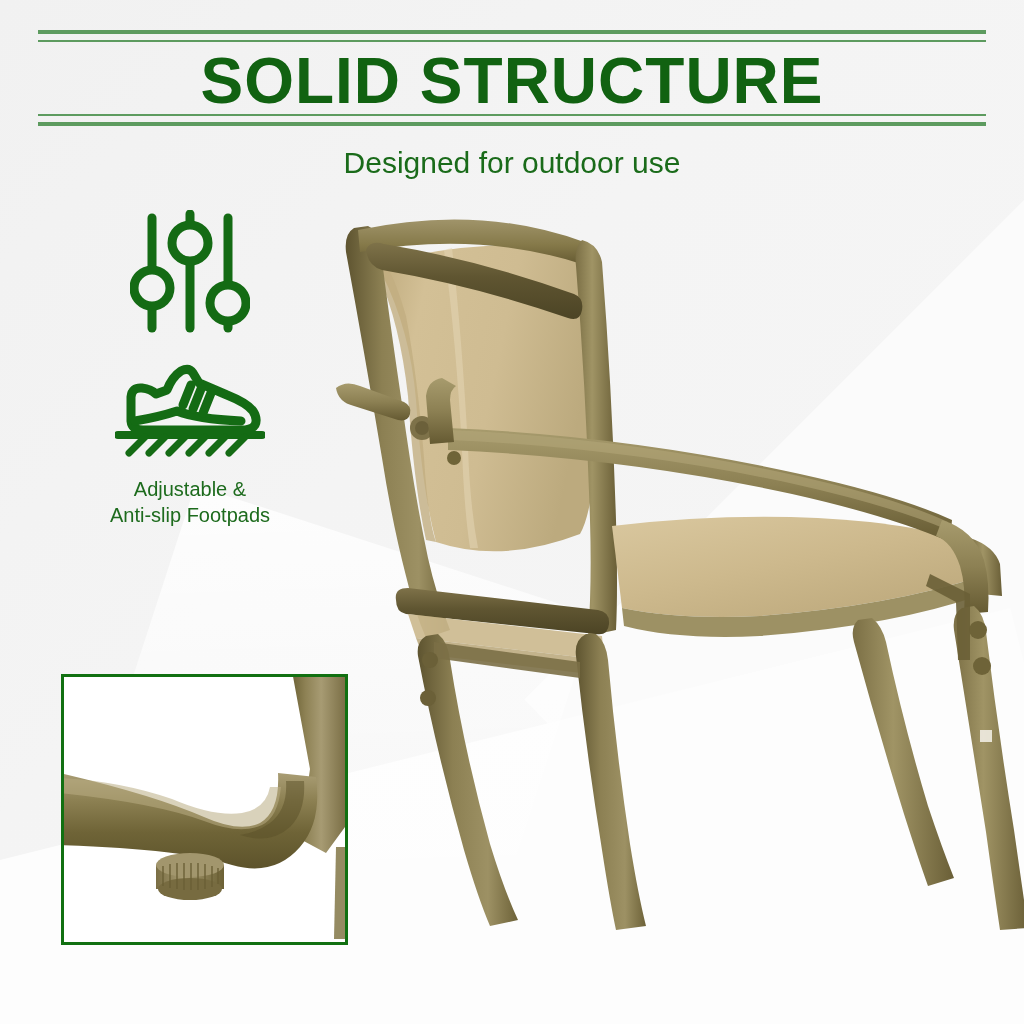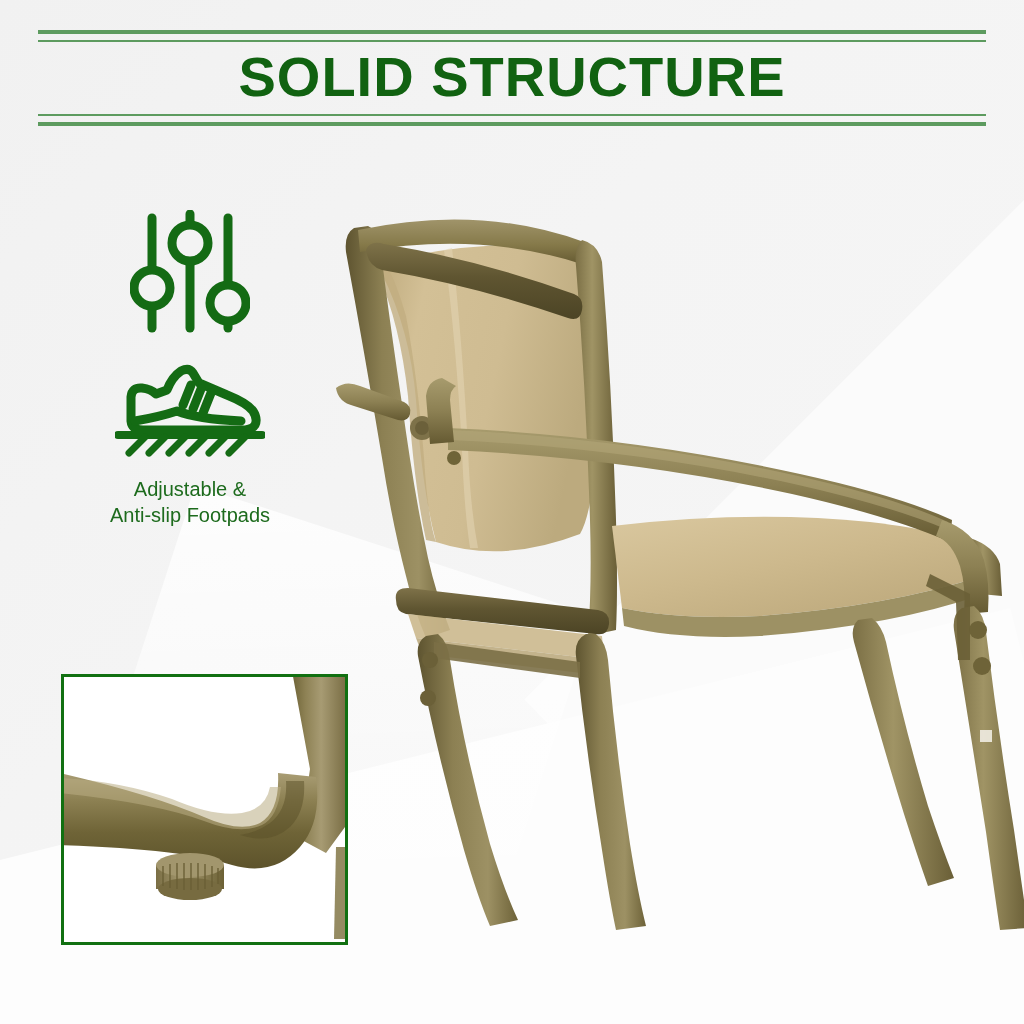--- a/index.html
+++ b/index.html
@@ -72,21 +72,21 @@
   .rule.thin { height: 2px; }
   .rule-gap { height: 6px; }
 
   .title {
     position: absolute;
     top: 49px;
     left: 0;
     width: 100%;
     text-align: center;
     font-family: "Liberation Sans", sans-serif;
-    font-size: 56px;
+    font-size: 64px;
     font-weight: bold;
     letter-spacing: 1px;
     color: #116211;
     line-height: 1;
     white-space: nowrap;
   }
   .subtitle {
     position: absolute;
     top: 146px;
     left: 0;
@@ -165,20 +165,21 @@
   </div>
 
   <div class="title">SOLID STRUCTURE</div>
 
   <div class="rule-group bottom">
     <div class="rule thin"></div>
     <div class="rule-gap"></div>
     <div class="rule thick"></div>
   </div>
 
+  <div class="subtitle">Designed for outdoor use</div>
 
   <div class="feature-col">
 
     <span class="icon-slider">
       <svg width="120" height="125" viewBox="0 0 120 125" xmlns="http://www.w3.org/2000/svg">
         <g stroke="#146b14" stroke-width="9" fill="none" stroke-linecap="round">
 
           <line x1="22" y1="8" x2="22" y2="118"></line>
 
           <line x1="60" y1="4" x2="60" y2="118"></line>

